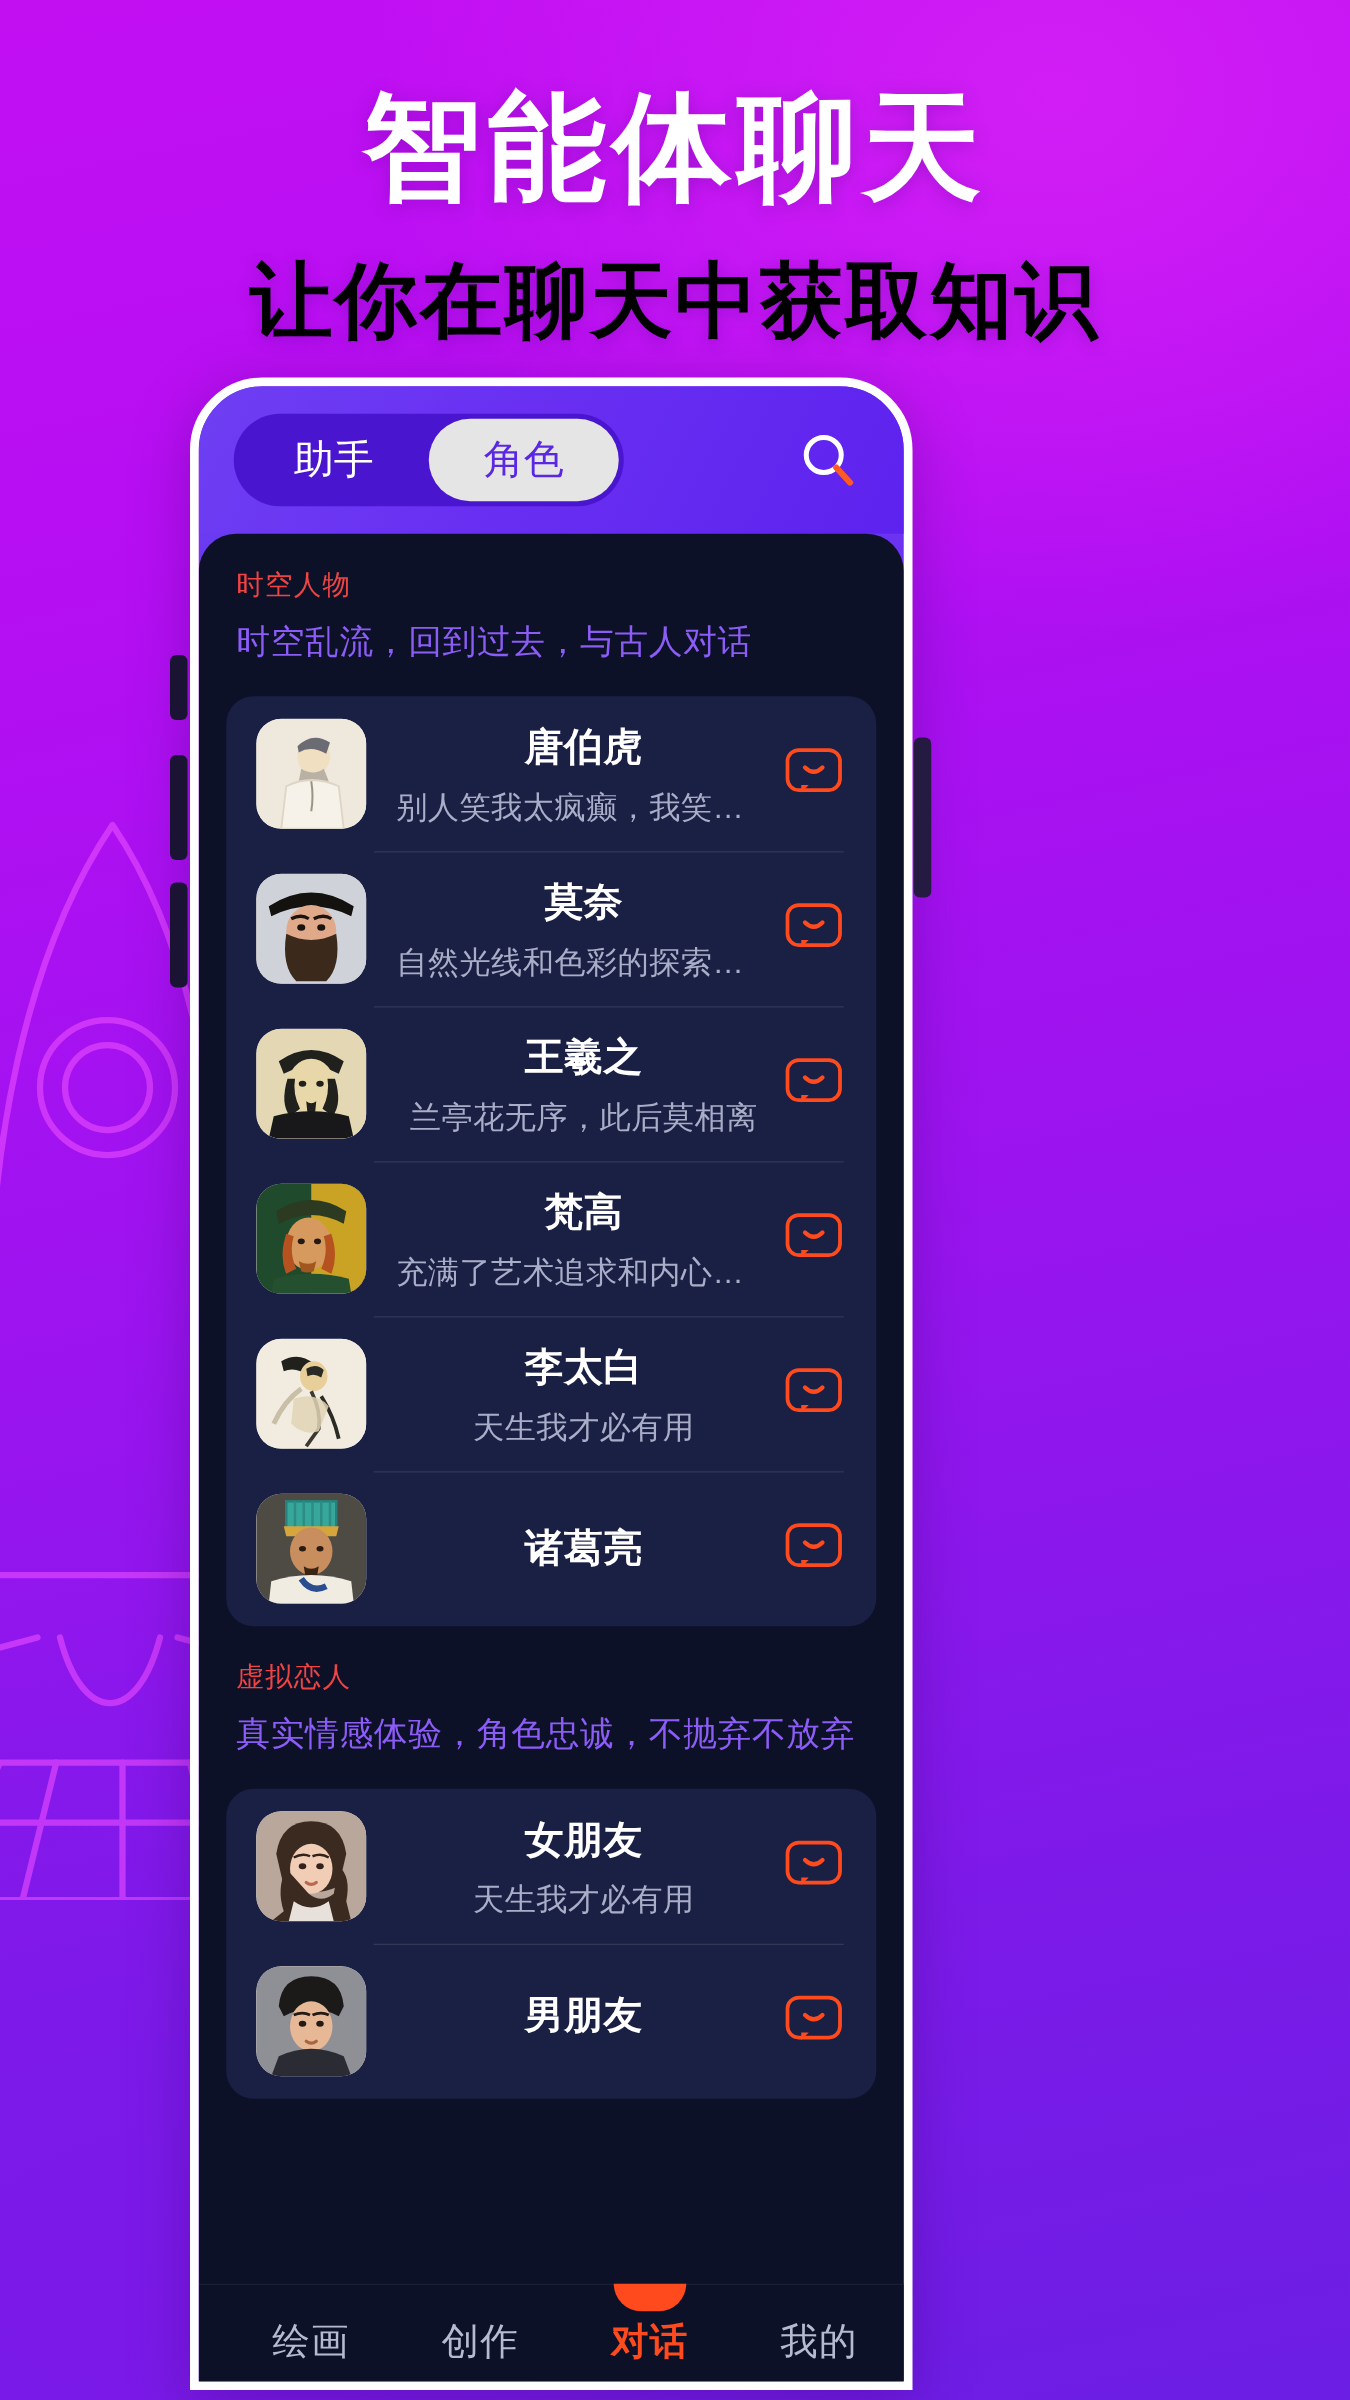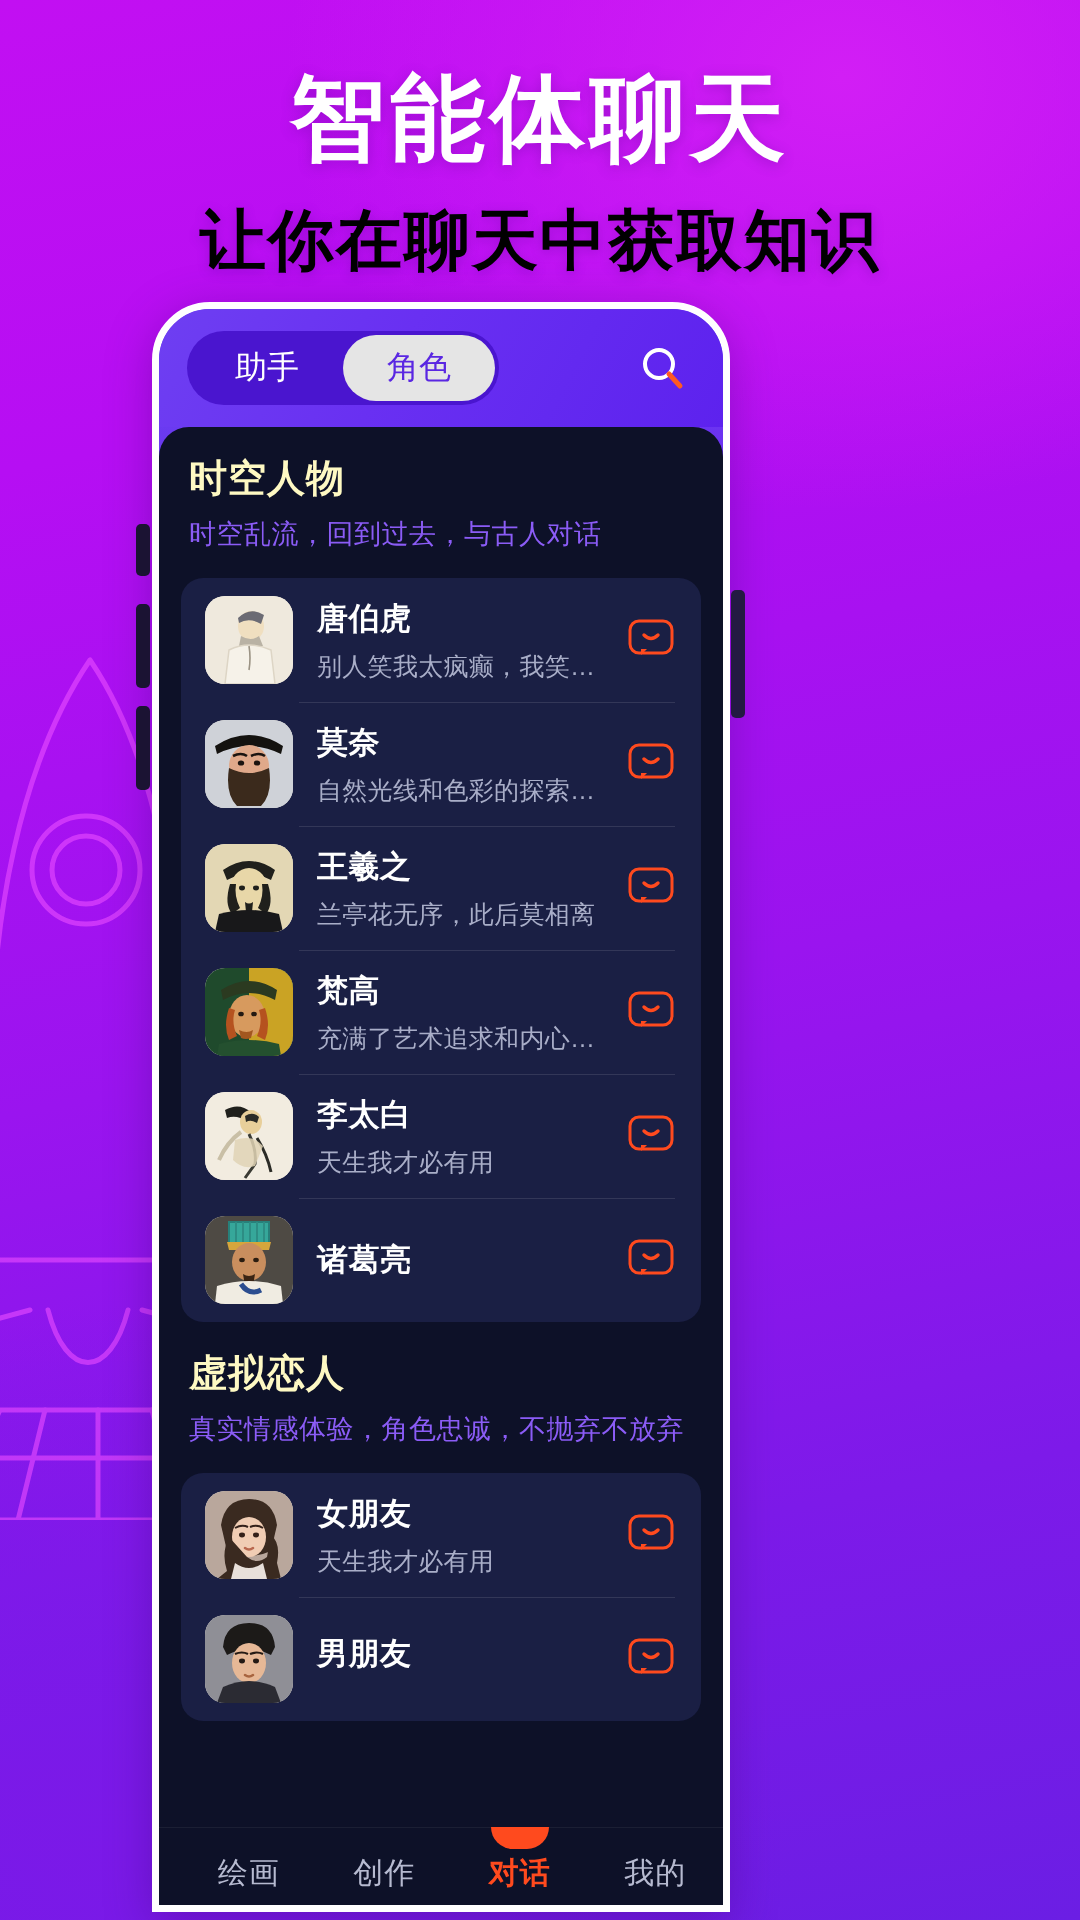--- a/index.html
+++ b/index.html
@@ -96,38 +96,39 @@
     position:relative;
     height:1492px;
     background:#0d1128;
     border-radius:30px 30px 0 0;
     padding:0 0 0 0;
     overflow:hidden;
   }
 
   .section-head { padding:26px 30px 4px 30px; }
   .section-title {
-    font-size:38px; font-weight:bold; color:#fef9c3; letter-spacing:1px;
+    font-size:22px; font-weight:normal; color:#ef4444; letter-spacing:1px;
   }
   .section-sub {
     margin-top:12px;
     font-size:27px; color:#8b5cf6; letter-spacing:.5px;
   }
 
   .card {
     margin:22px 22px 0 22px;
     background:#1a1f44;
     border-radius:22px;
     overflow:hidden;
   }
 
   .row {
     display:flex; align-items:center;
     padding:18px 26px 18px 24px;
     position:relative;
+    text-align:center;
   }
   .row + .row::before {
     content:""; position:absolute; left:118px; right:26px; top:0;
     height:1px; background:rgba(255,255,255,.11);
   }
   .avatar {
     width:88px; height:88px; flex:0 0 88px;
     border-radius:20px;
     overflow:hidden;
     background:#e8e3d8;

